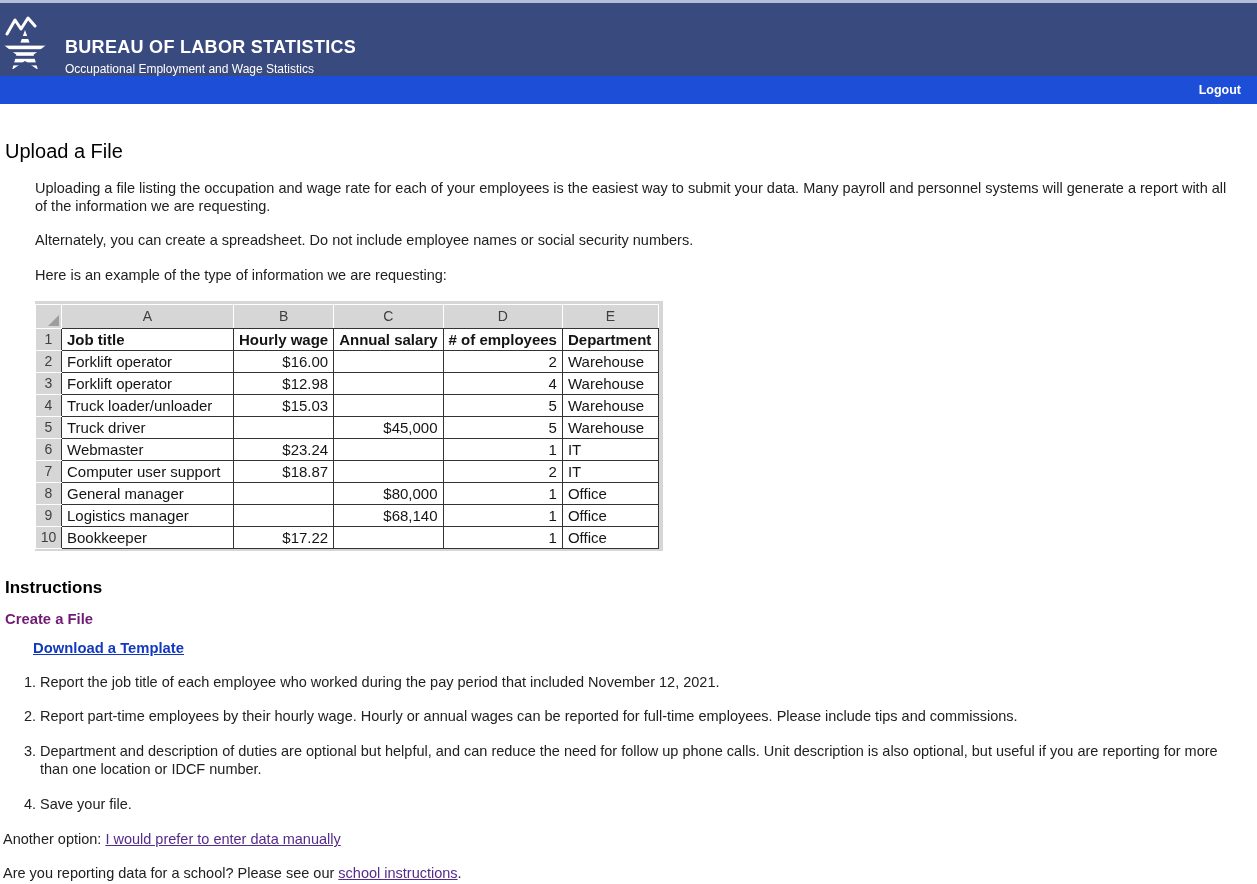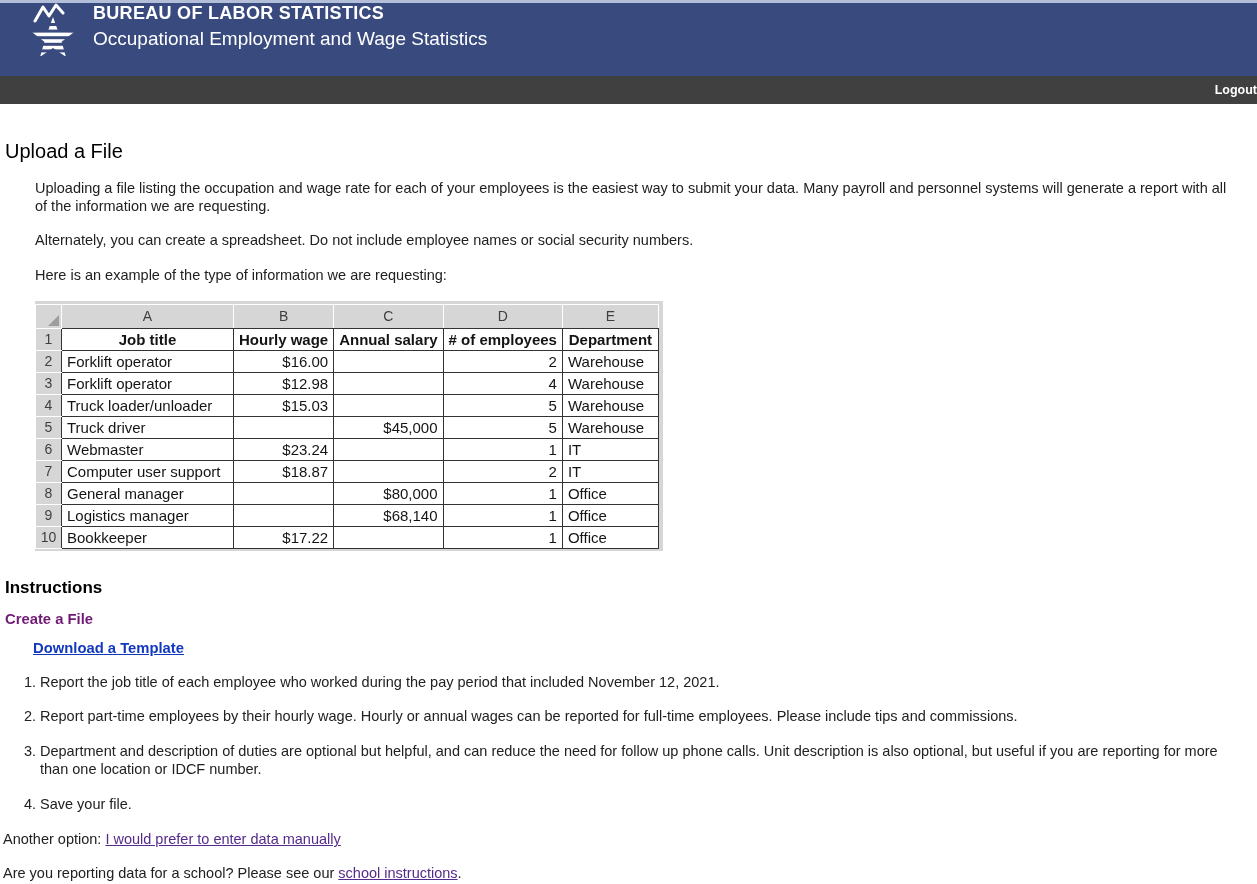--- a/index.html
+++ b/index.html
@@ -6,29 +6,30 @@
   html,body { margin:0; padding:0; }
   body {
     width:1257px; height:884px; overflow:hidden;
     background:#ffffff; color:#212121;
     font-family:"Liberation Sans", sans-serif;
   }
   
   .top-strip { height:3px; background:#b3bfd9; }
   .masthead {
     height:73px; background:#394a7f;
-    display:flex; align-items:flex-start; padding-left:28px;
+    display:flex; align-items:flex-end; 
   }
   .logo { width:50px; height:60px; flex:0 0 auto; }
   .title-block { margin-left:15px; color:#ffffff; }
   .app-title { font-size:18px; font-weight:bold; letter-spacing:0.3px; }
-  .app-subtitle { font-size:19px; margin-top:4px; }
+  .app-subtitle { font-size:12px; margin-top:4px; }
   .red-bar {
-    height:28px; background:#404040;
+    height:28px; background:#1d4ed8;
     display:flex; align-items:center; justify-content:flex-end;
+    padding-right:16px;
   }
   .logout-link {
     color:#ffffff; font-size:12.5px; font-weight:bold;
     text-decoration:none; cursor:pointer;
   }
   
   .page-title { font-size:20px; font-weight:normal; color:#000; margin:36px 0 0 5px; }
   .para { font-size:14.5px; line-height:1.22; margin:17px 28px 0 35px; }
   
   .sheet-wrap {
@@ -46,21 +47,21 @@
   }
   .colhead {
     background:#d6d6d6; border:1px solid #ffffff; border-bottom:1px solid #333;
     color:#3f3f3f; font-size:14px; text-align:center; height:24px;
   }
   .rownum {
     background:#d6d6d6; border:1px solid #ffffff; border-right:1px solid #333;
     color:#3f3f3f; font-size:14px; text-align:center; height:22px;
   }
   td.cell { border:1px solid #333; font-size:15px; color:#141414; padding:0 5px; height:22px; }
-  td.cell.hdr { font-weight:bold; text-align:center; }
+  td.cell.hdr { font-weight:bold; text-align:left; }
   td.cell.num { text-align:right; }
   td.cell.txt { text-align:left; }
   
   .section-title { font-size:17px; font-weight:bold; color:#000; margin:23px 0 0 5px; }
   .sub-title { font-size:14.8px; font-weight:bold; color:#701a75; margin:13px 0 0 5px; }
   .download-link {
     display:inline-block; margin:13px 0 0 33px;
     font-size:14.8px; font-weight:bold; color:#1239bd;
     text-decoration:underline; cursor:pointer;
   }

